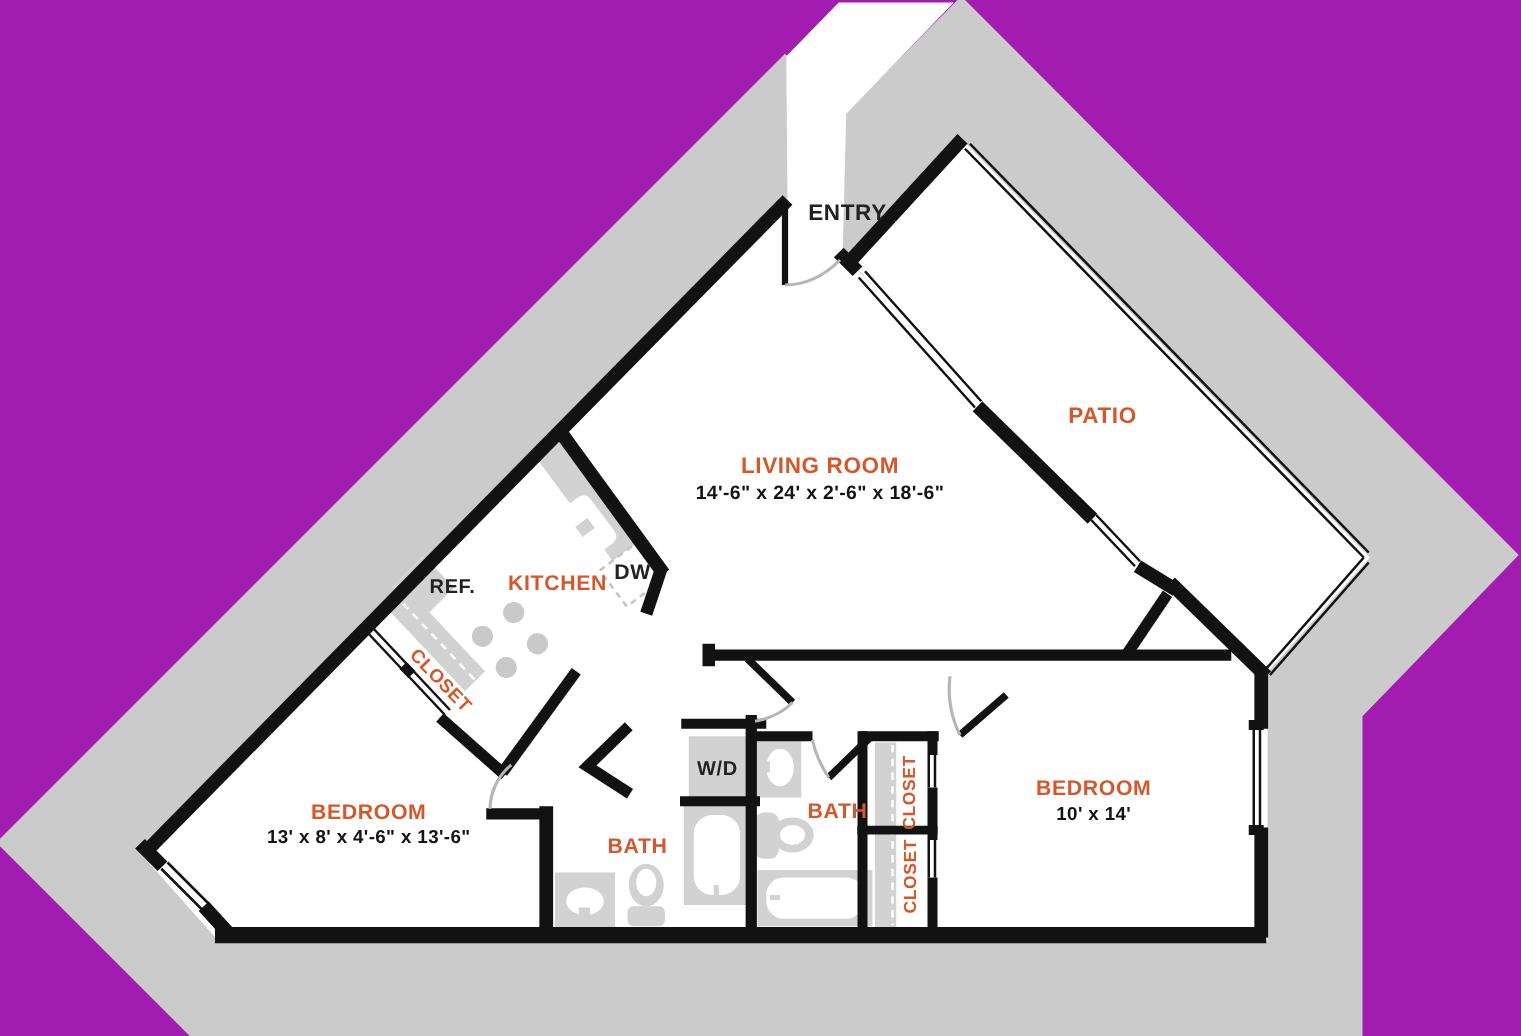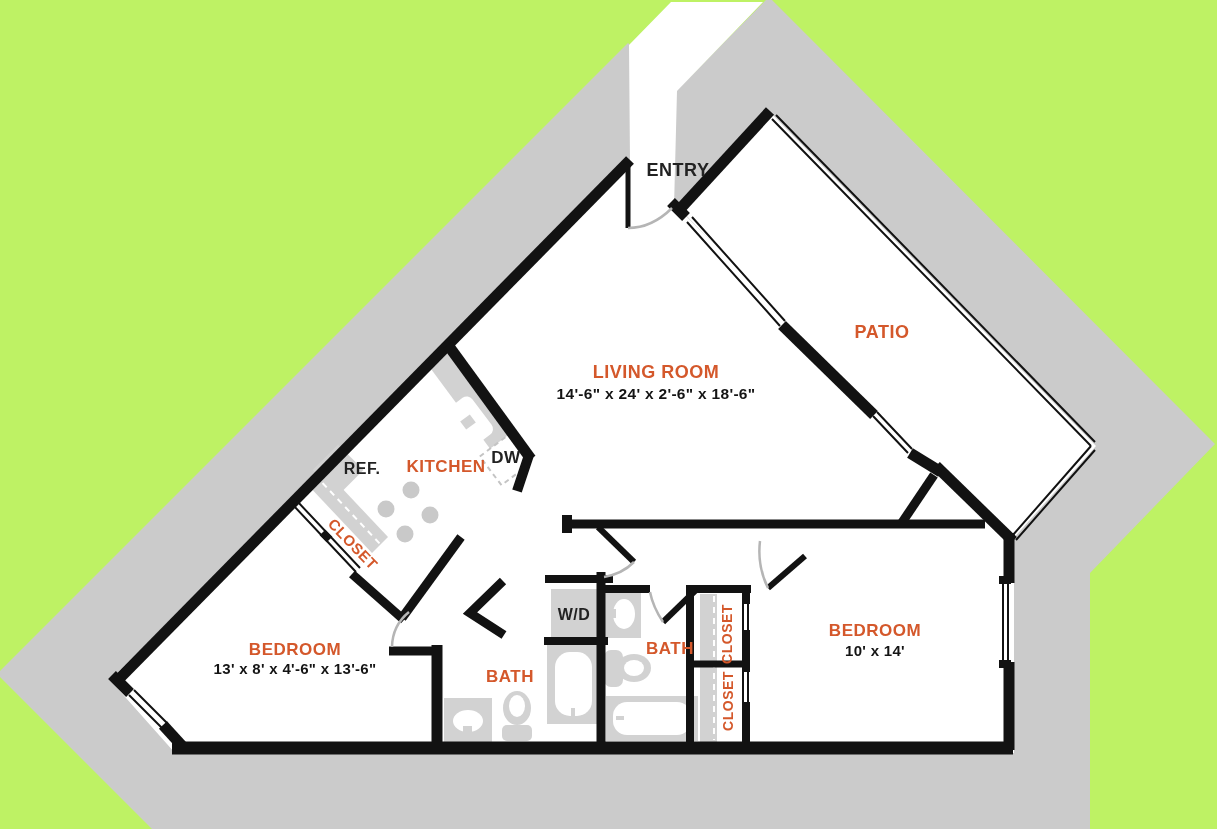--- a/index.html
+++ b/index.html
@@ -1,16 +1,16 @@
 <!DOCTYPE html>
 <html><head>
 <meta charset="utf-8">
 <style>
   html,body{margin:0;padding:0;background:#ffffff;}
-  .stage{position:relative;width:1217px;height:829px;background:#bef264;overflow:hidden;
+  .stage{position:relative;width:1217px;height:829px;background:#a21caf;overflow:hidden;
          font-family:"Liberation Sans", sans-serif;}
   svg{display:block}
   .lbl-room{fill:#d4582b;font-weight:bold;letter-spacing:.5px;}
   .lbl-dim{fill:#141414;font-weight:bold;letter-spacing:.3px;}
   .lbl-util{fill:#222222;font-weight:bold;letter-spacing:.5px;}
   text{font-family:"Liberation Sans", sans-serif;}
 </style>
 </head>
 <body>
 

